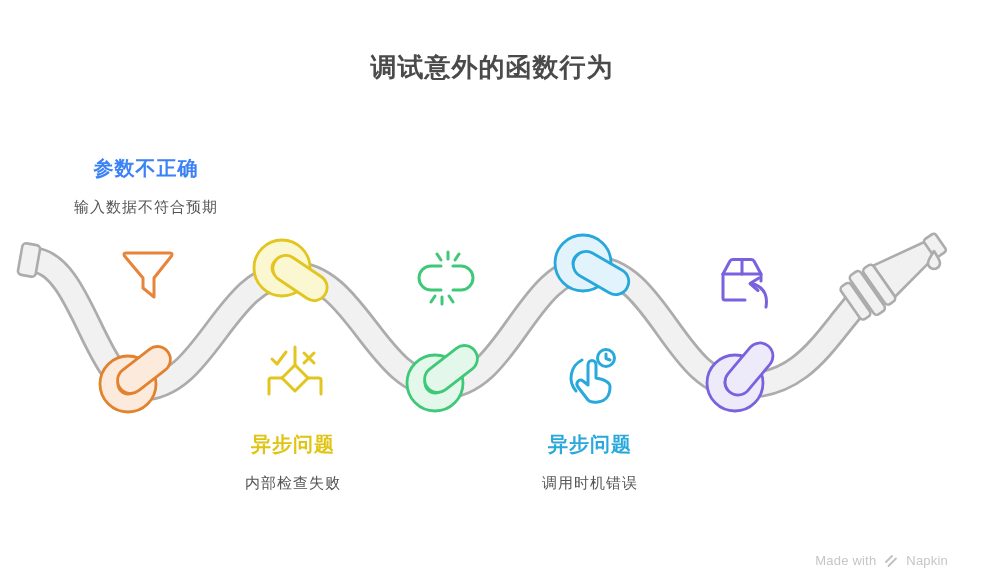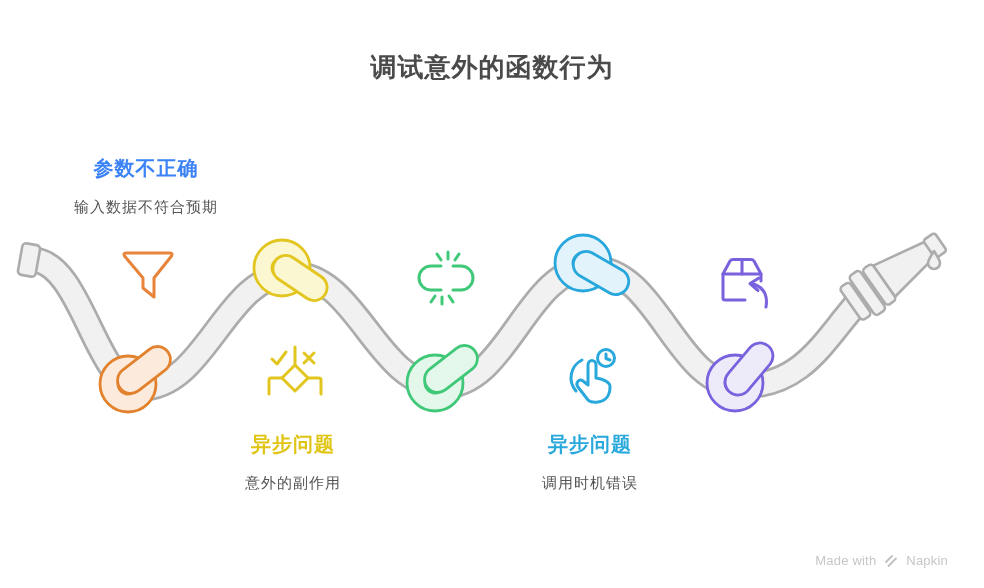--- a/index.html
+++ b/index.html
@@ -141,21 +141,21 @@
     <div class="step-label accent-0">参数不正确</div>
     <div class="step-desc">输入数据不符合预期</div>
   </div>
 
 
   <div class="step" style="left:746px;top:155px">
   </div>
 
   <div class="step" style="left:293px;top:431px">
     <div class="step-label accent-1">异步问题</div>
-    <div class="step-desc">意外的副作用</div>
+    <div class="step-desc">内部检查失败</div>
   </div>
 
   <div class="step" style="left:590px;top:431px">
     <div class="step-label accent-3">异步问题</div>
     <div class="step-desc">调用时机错误</div>
   </div>
 
   <div class="footer">
     <span>Made with</span>
     <svg width="14" height="14" viewBox="0 0 14 14">

